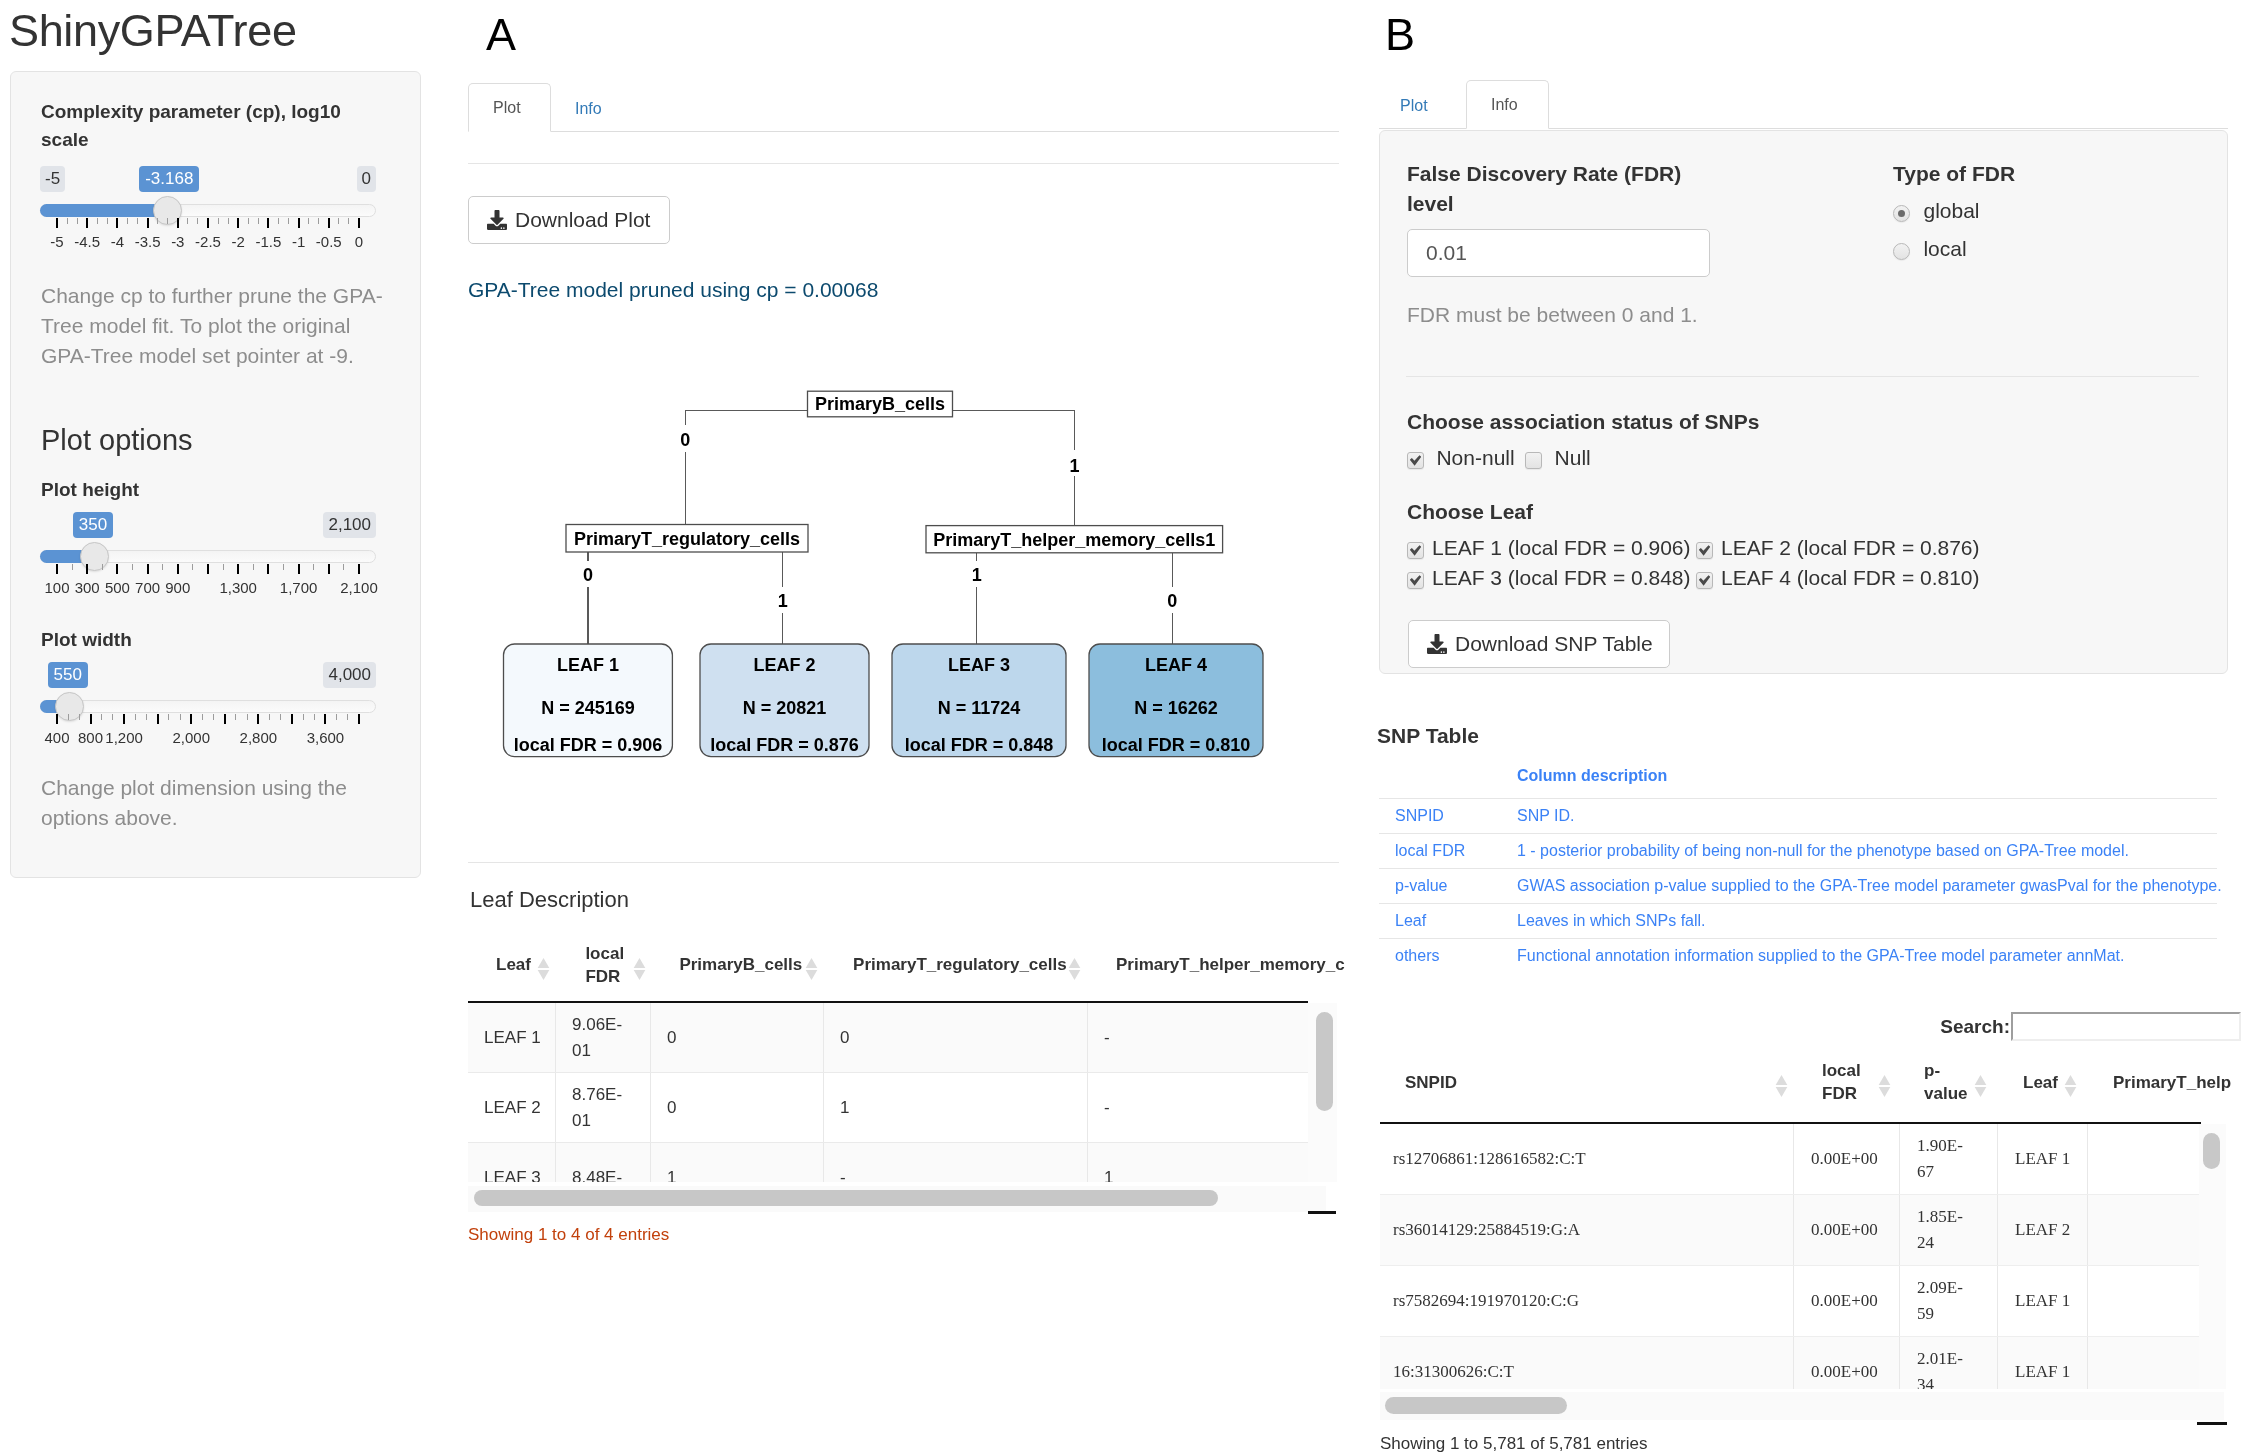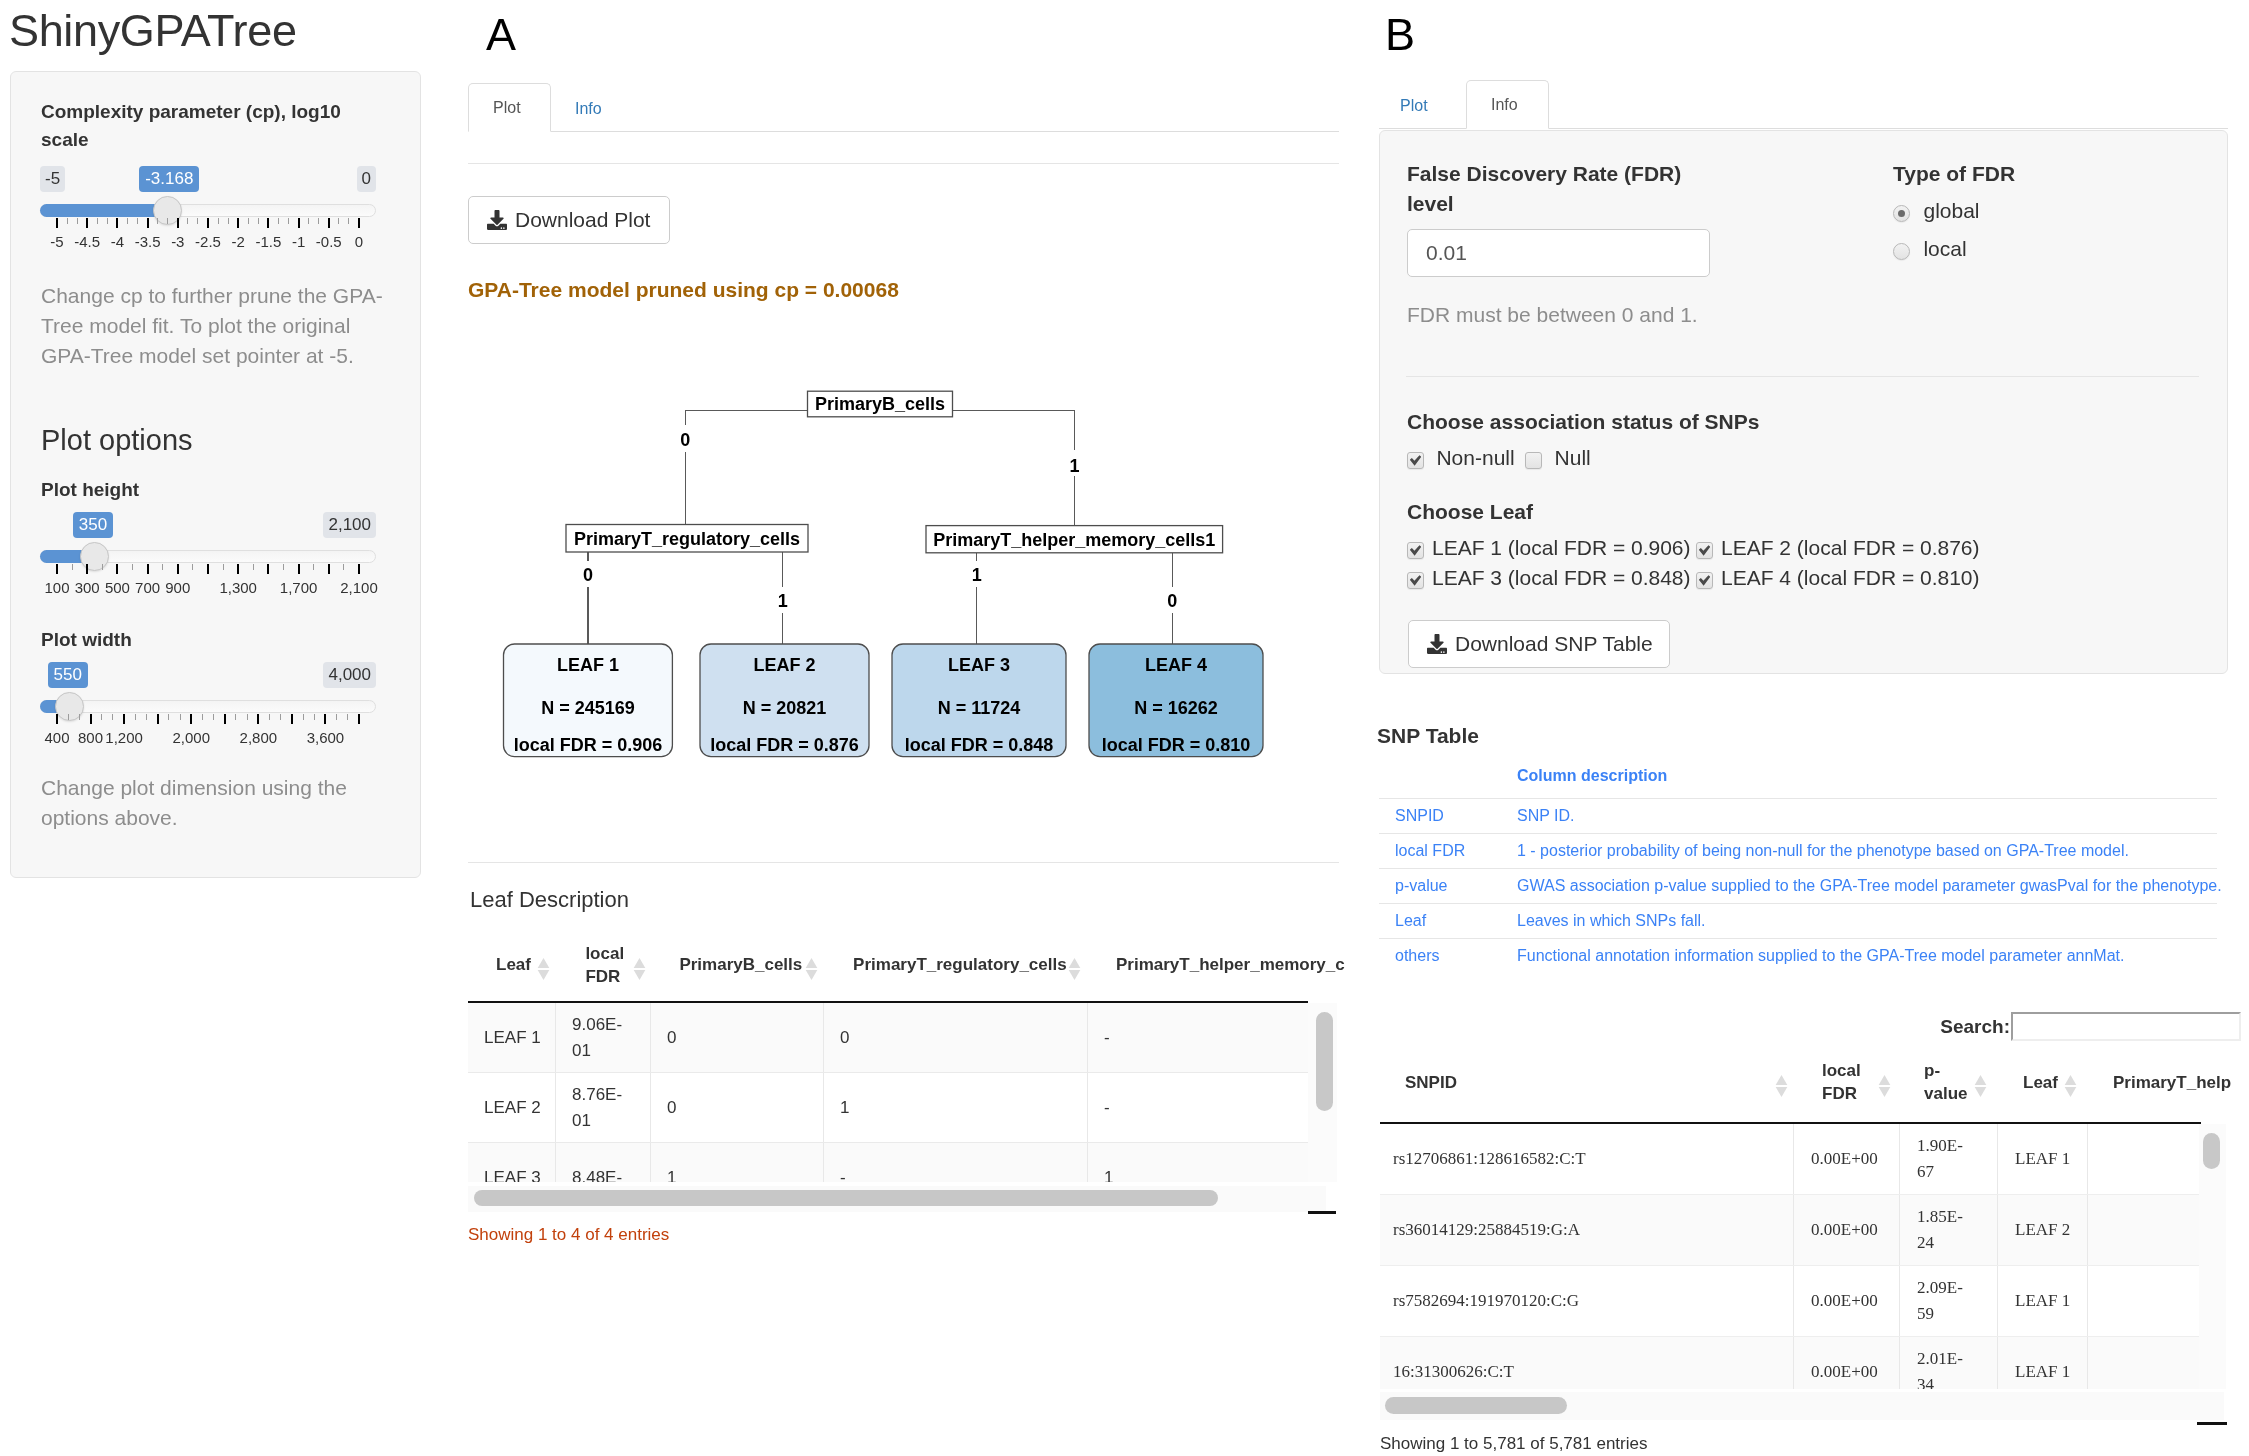--- a/index.html
+++ b/index.html
@@ -46,21 +46,21 @@
   .tab.active{color:#555;background:#fff;border:1px solid #ddd;border-bottom:1px solid #fff;
               border-radius:5px 5px 0 0;}
   .tabs-underline{position:absolute;height:1px;background:#ddd;}
 
   .hr{position:absolute;height:1px;background:#e5e5e5;}
 
   .btn{position:absolute;border:1px solid #ccc;border-radius:5px;background:#fff;
        font-size:21px;color:#333;box-sizing:border-box;display:flex;align-items:center;
        justify-content:flex-start;gap:8px;font-family:"Liberation Sans",sans-serif;padding-left:18px;}
 
-  .bold-note{font-size:21px;font-weight:bold;color:#a16207;}
+  .bold-note{font-size:21px;font-weight:normal;color:#0c4a6e;}
   .sub-h{font-size:22px;font-weight:400;color:#333;}
 
   .sorticon{display:inline-block;width:12px;vertical-align:middle;margin-left:6px;}
 
   
   #wellB{position:absolute;left:1379px;top:130px;width:849px;height:544px;
          background:#f7f7f7;border:1px solid #e3e3e3;border-radius:6px;box-sizing:border-box;}
   .lab-b{font-size:21px;font-weight:bold;color:#333;line-height:1.45;}
   .fdr-input{position:absolute;border:1px solid #ccc;border-radius:5px;background:#fff;
       font-size:21px;color:#555;box-sizing:border-box;padding:0 18px;
@@ -185,21 +185,21 @@
         <div class="gtxt" style="left:137.8px">-3</div>
         <div class="gtxt" style="left:168px">-2.5</div>
         <div class="gtxt" style="left:198.2px">-2</div>
         <div class="gtxt" style="left:228.39999999999998px">-1.5</div>
         <div class="gtxt" style="left:258.6px">-1</div>
         <div class="gtxt" style="left:288.8px">-0.5</div>
         <div class="gtxt" style="left:319px">0</div>
       </div>
     </div>
 
-  <div class="abs helper" style="left:41px;top:281px;width:352px;">Change cp to further prune the GPA-Tree model fit. To plot the original GPA-Tree model set pointer at -5.</div>
+  <div class="abs helper" style="left:41px;top:281px;width:352px;">Change cp to further prune the GPA-Tree model fit. To plot the original GPA-Tree model set pointer at -9.</div>
 
   <div class="abs section-h" style="left:41px;top:424px;">Plot options</div>
 
   <div class="abs ctl-label" style="left:41px;top:476px;">Plot height</div>
   <div class="abs irs" id="h-slider" style="left:40px;top:512px;width:336px;">
       <div class="irs-line"></div>
       <div class="irs-bar" style="left:0;width:54.75px"></div>
       <div class="irs-handle" style="left:39.75px"></div>
       <div class="irs-max" style="right:0">2,100</div>
       <div class="irs-single" style="left:32.75px">350</div>

